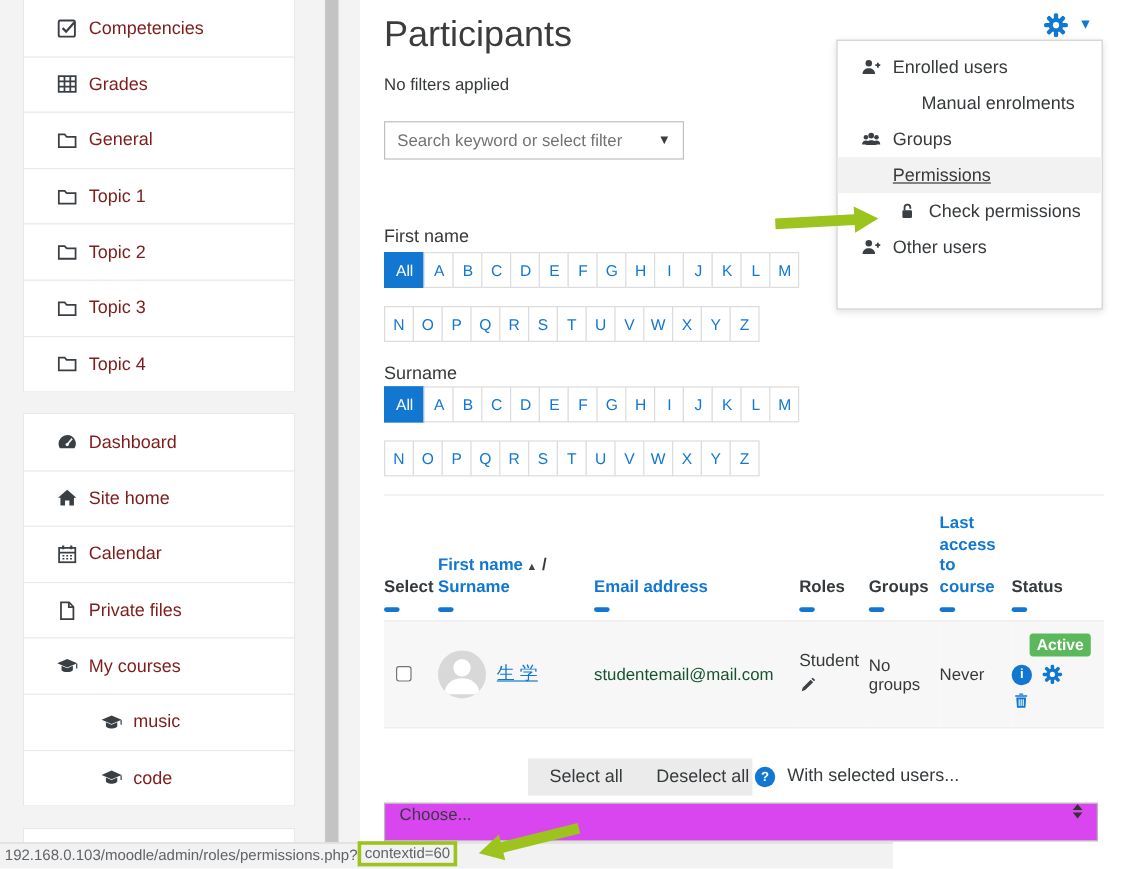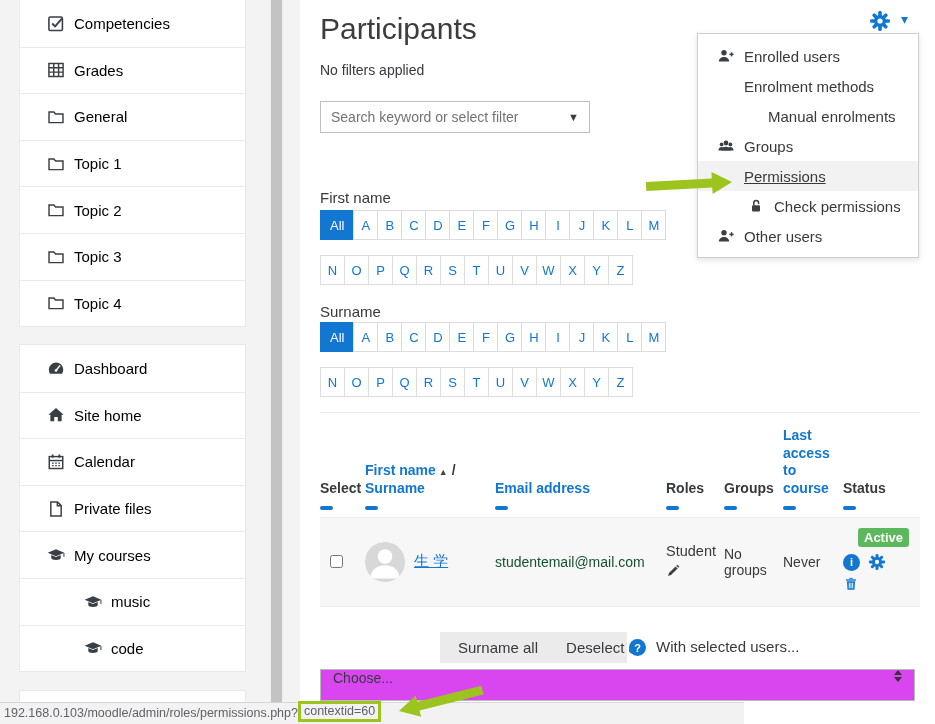--- a/index.html
+++ b/index.html
@@ -6,34 +6,34 @@
   .stage{position:relative;width:935px;height:724px;overflow:hidden;background:#fff;
          font-family:"Liberation Sans","DejaVu Sans",sans-serif;color:#373a3c;}
 
   
   .drawer{position:absolute;left:0;top:0;width:300px;height:702px;background:#f3f3f3;}
   .sb-group{position:absolute;left:19px;width:227px;background:#fff;border:1px solid #e8e8e8;box-sizing:border-box;}
   .sb-group.g1{top:0;border-top:none;}
   .sb-group.g2{top:344px;}
   .sb-group.g3{top:690px;height:12px;border-bottom:none;}
   .sb-item{height:46.6px;box-sizing:border-box;display:flex;align-items:center;
-           padding-left:27px;font-size:15px;color:#000000;border-top:1px solid #e9e9e9;cursor:pointer;background:#fff;}
+           padding-left:27px;font-size:15px;color:#7f1d1d;border-top:1px solid #e9e9e9;cursor:pointer;background:#fff;}
   .sb-group .sb-item:first-child{border-top:none;}
   .sb-item.indent{padding-left:64px;}
   .icn{display:inline-flex;width:18px;height:18px;flex:none;}
   .icn svg{width:100%;height:100%;}
   .sb-item .icn{margin-right:9px;}
   .scroll-track{position:absolute;left:270px;top:0;width:13px;height:702px;background:#efefef;}
   .scroll-thumb{position:absolute;left:1px;top:0;width:11px;height:100%;background:#c3c3c3;}
 
   
   .main{position:absolute;left:300px;top:0;width:635px;height:702px;background:#fff;}
   .title{position:absolute;left:20px;top:12px;margin:0;font-size:30px;font-weight:300;color:#3c3c3c;}
   .nofilters{position:absolute;left:20px;top:62px;font-size:14px;}
-  .searchbox{position:absolute;left:20px;top:101px;width:270px;height:32px;border:1px solid #bfbfbf;
+  .searchbox{position:absolute;left:20px;top:101px;width:250px;height:32px;border:1px solid #bfbfbf;
              display:flex;align-items:center;background:#fff;box-sizing:border-box;}
   .searchbox input{border:none;outline:none;flex:1;padding:0 10px;font-size:14px;color:#444;
                    font-family:"Liberation Sans","DejaVu Sans",sans-serif;background:transparent;min-width:0;}
   .searchbox input::placeholder{color:#737373;opacity:1;}
   .searchbox .caret{padding-right:10px;font-size:11px;color:#3c3c3c;}
   .count{position:absolute;left:20px;top:158px;font-size:15px;}
   .flabel{position:absolute;left:20px;font-size:15px;}
   #fn-label{top:189px;} #sn-label{top:303px;}
   .letters{position:absolute;left:20px;display:flex;}
   #fn-r1{top:210px;} #fn-r2{top:255px;} #sn-r1{top:322px;} #sn-r2{top:367px;}
@@ -417,21 +417,21 @@
                   <path fill="#1177d1" d="M3.9 5.3h8.2l-.6 8.5H4.5z"></path>
                   <path d="M6.3 6.8v5.5M8 6.8v5.5M9.7 6.8v5.5" stroke="#fff" stroke-width="0.9" fill="none"></path>
                 </svg>
               </span>
           </td>
         </tr>
       </tbody>
     </table>
 
     <div class="bulkbtns">
-      <span>Surname all</span>
+      <span>Select all</span>
       <span>Deselect all</span>
     </div>
     <span class="circle-ic helpic">?</span>
     <span class="withsel">With selected users...</span>
 
     <div class="choose">
       <span>Choose...</span>
       <span class="updown">
           <i class="up"></i>
           <i class="dn"></i>
@@ -455,23 +455,20 @@
         <span class="icn">
           <svg viewBox="0 0 16 16" fill="#3a3f44">
             <circle cx="6" cy="4.8" r="2.7"></circle>
             <path d="M.8 13.6c0-3 2.4-4.7 5.2-4.7s5.2 1.7 5.2 4.7z"></path>
             <path d="M11.4 5.6h4.2v1.5h-4.2z"></path>
             <path d="M12.8 4.2h1.5v4.2h-1.5z"></path>
           </svg>
         </span>
         <span>Enrolled users</span>
       </div>
-      <div class="menu-item">
-        <span>Enrolment methods</span>
-      </div>
       <div class="menu-item lvl2">
         <span>Manual enrolments</span>
       </div>
       <div class="menu-item">
         <span class="icn">
           <svg viewBox="0 0 16 16" fill="#3a3f44">
             <circle cx="3.6" cy="6.4" r="1.9"></circle>
             <circle cx="12.4" cy="6.4" r="1.9"></circle>
             <circle cx="8" cy="5" r="2.4"></circle>
             <path d="M.4 12.4c0-2 1.4-3.3 3.2-3.3.9 0 1.7.3 2.3.9a5.3 5.3 0 0 0-1.5 2.4z"></path>

